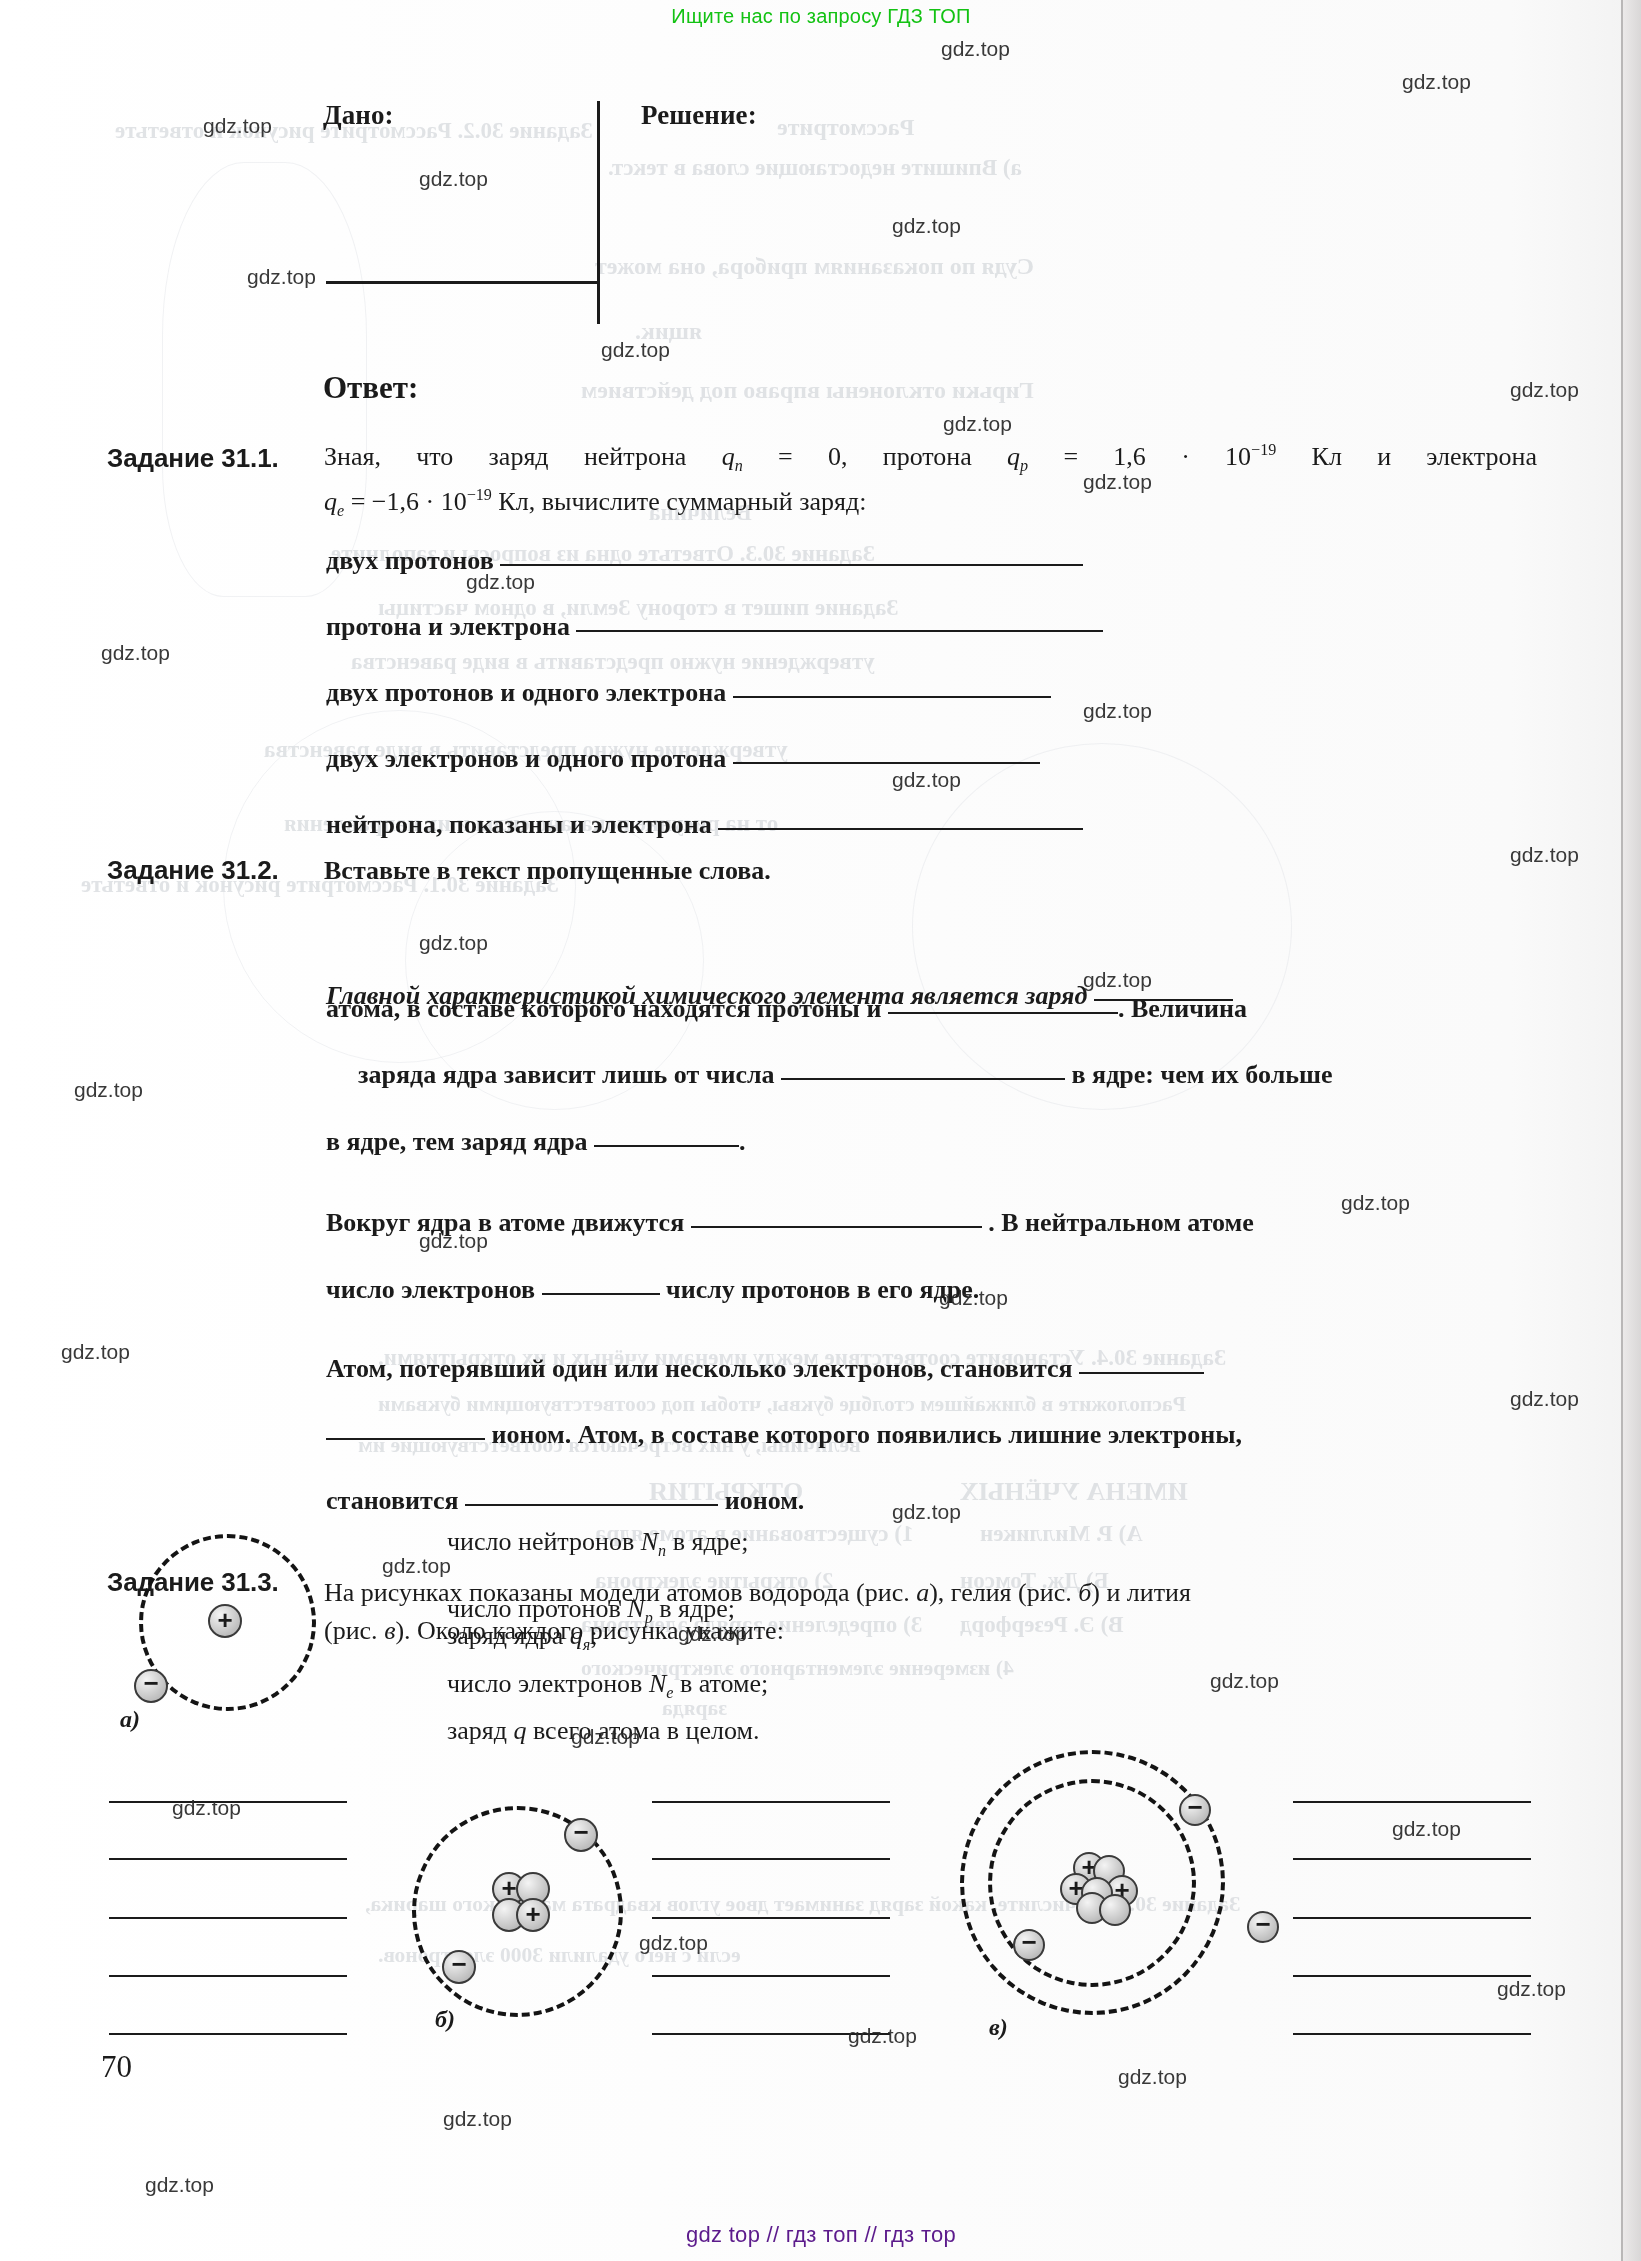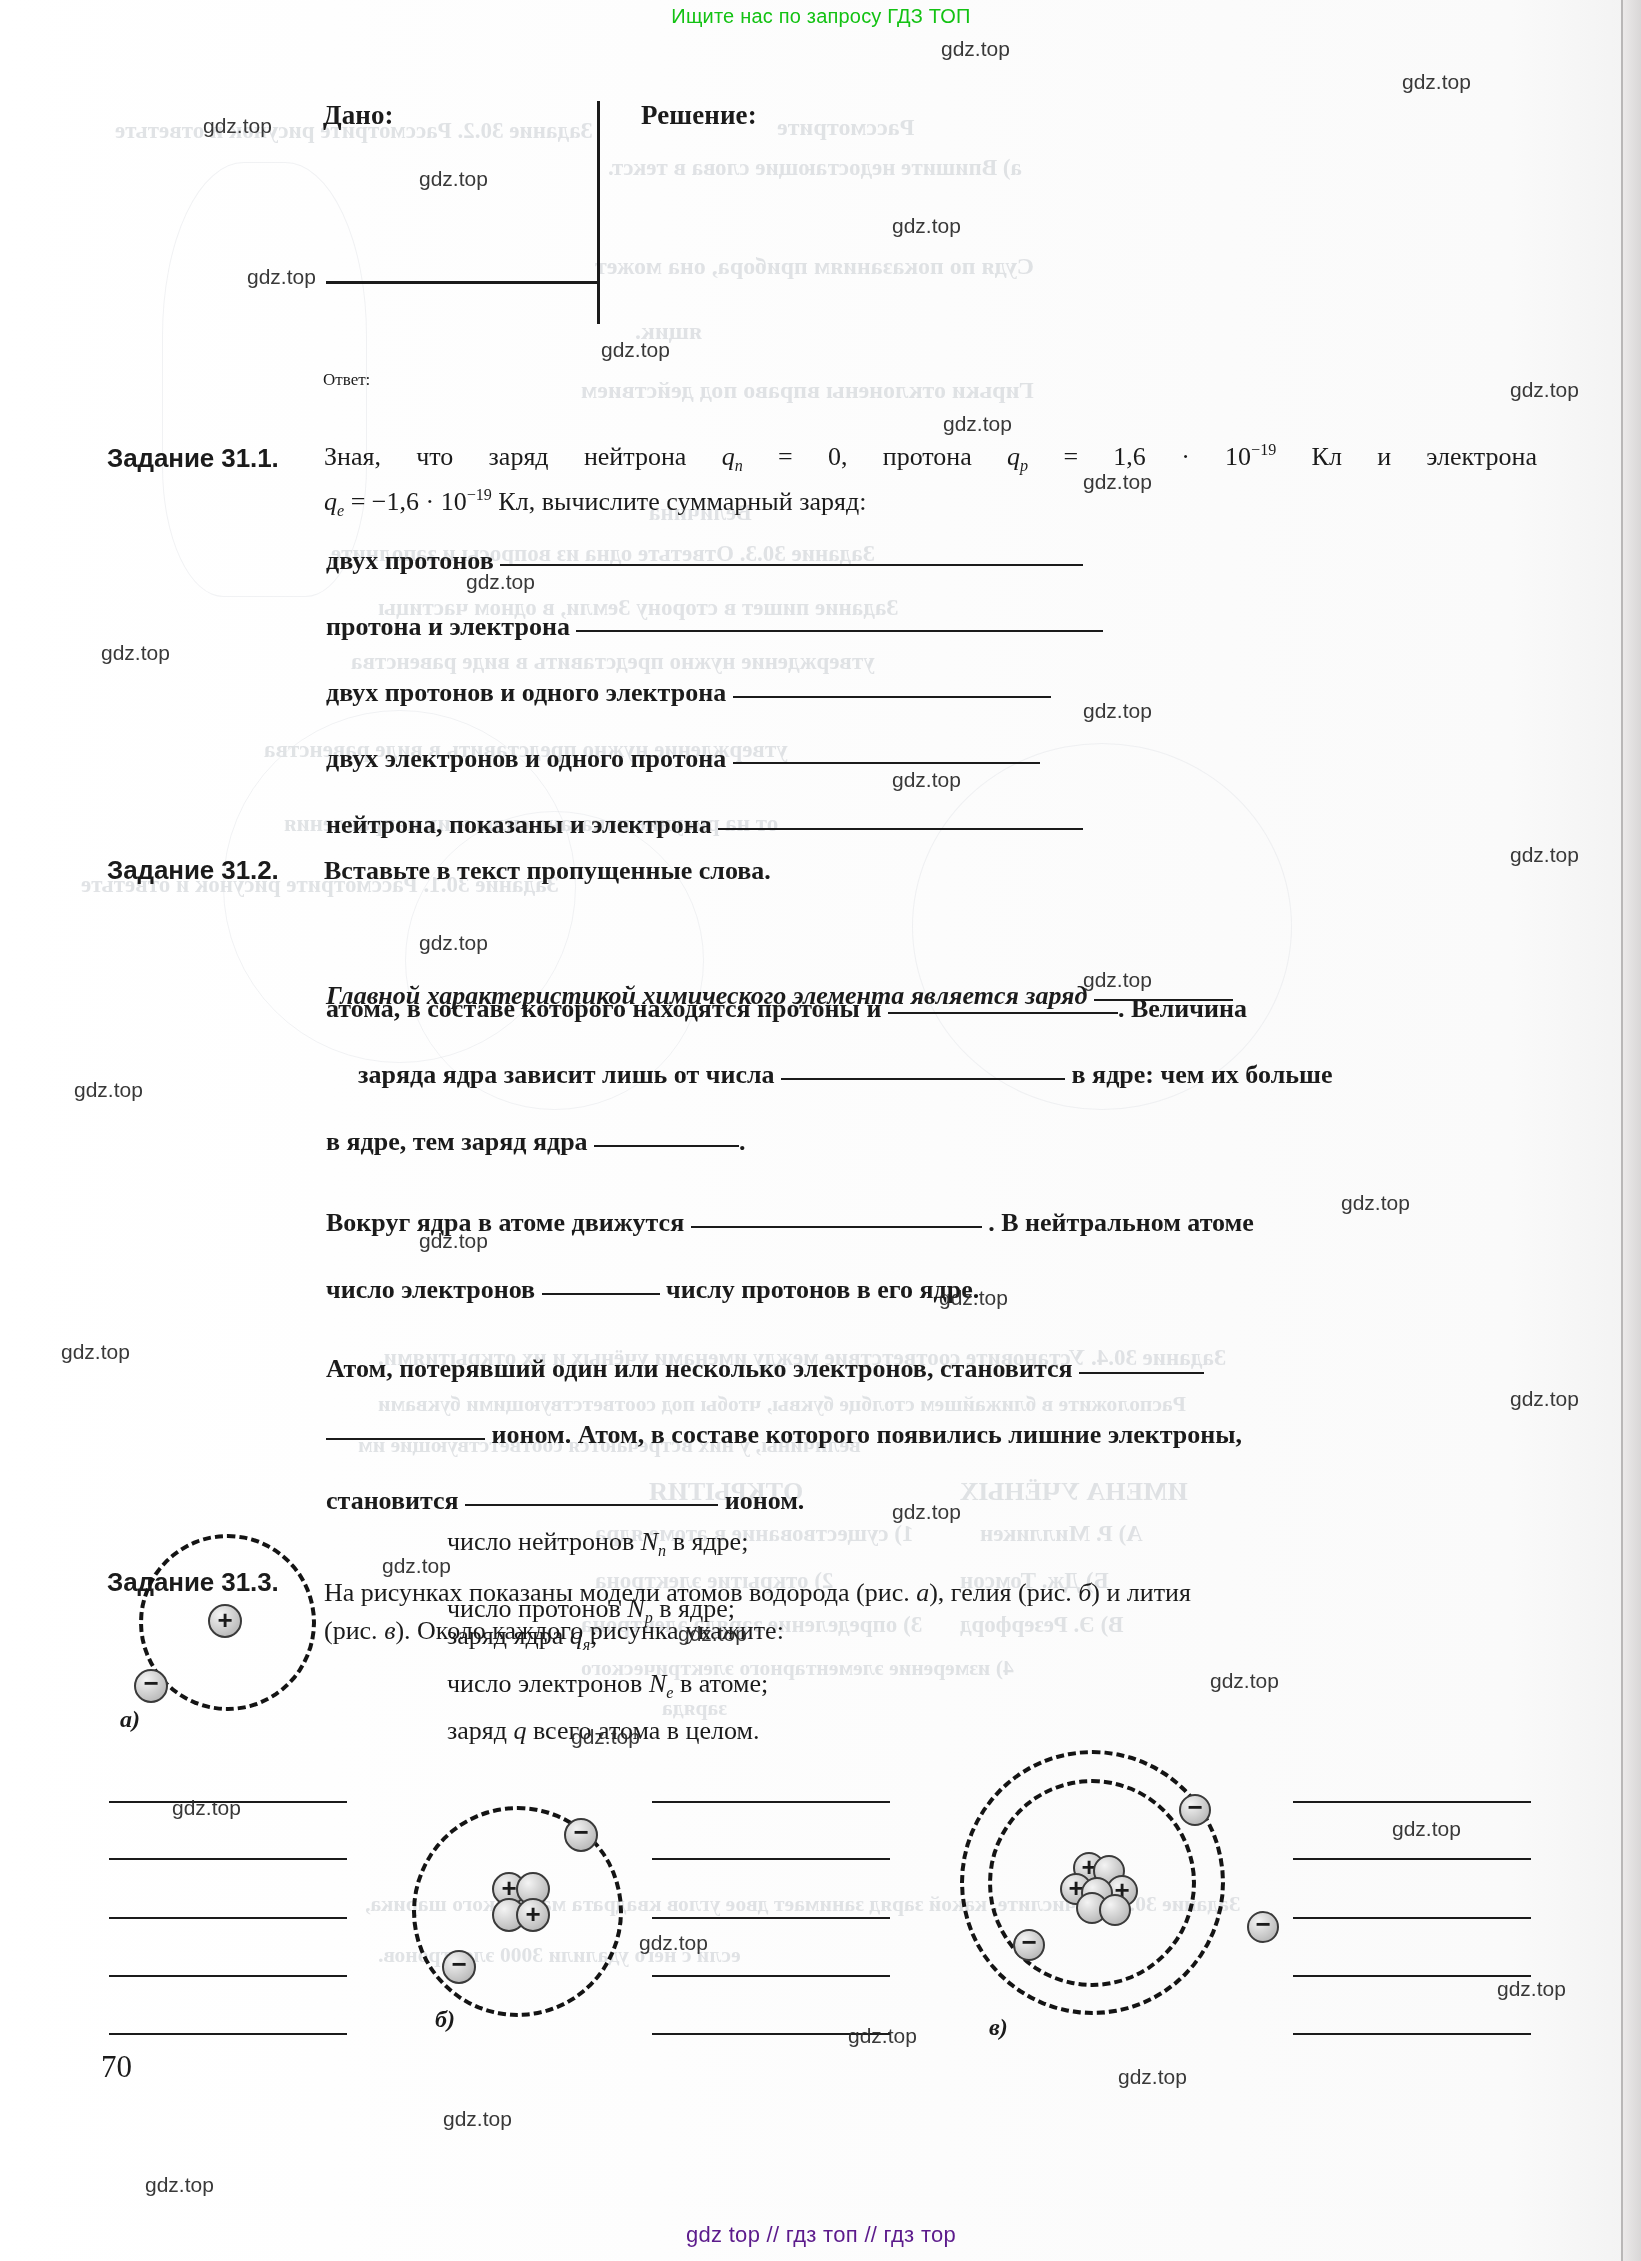--- a/index.html
+++ b/index.html
@@ -54,21 +54,21 @@
   }
   .dano-label{left:323px;top:100px;}
   .resh-label{left:641px;top:100px;}
   .vert-divider{
     position:absolute;left:597px;top:101px;width:2.7px;height:223px;background:#1b1b1b;
   }
   .horiz-rule{
     position:absolute;left:326px;top:281px;width:273px;height:2.7px;background:#1b1b1b;
   }
   .otvet-label{
-    position:absolute;left:323px;top:370px;font-weight:400;font-size:17px;
+    position:absolute;left:323px;top:370px;font-weight:700;font-size:31px;
   }
 
   
   .task-num{
     position:absolute;font-weight:700;font-size:26px;letter-spacing:-0.1px;
     font-family:"Liberation Sans","DejaVu Sans",sans-serif;
   }
   .task-body{
     position:absolute;font-size:26px;line-height:1.32;
   }

